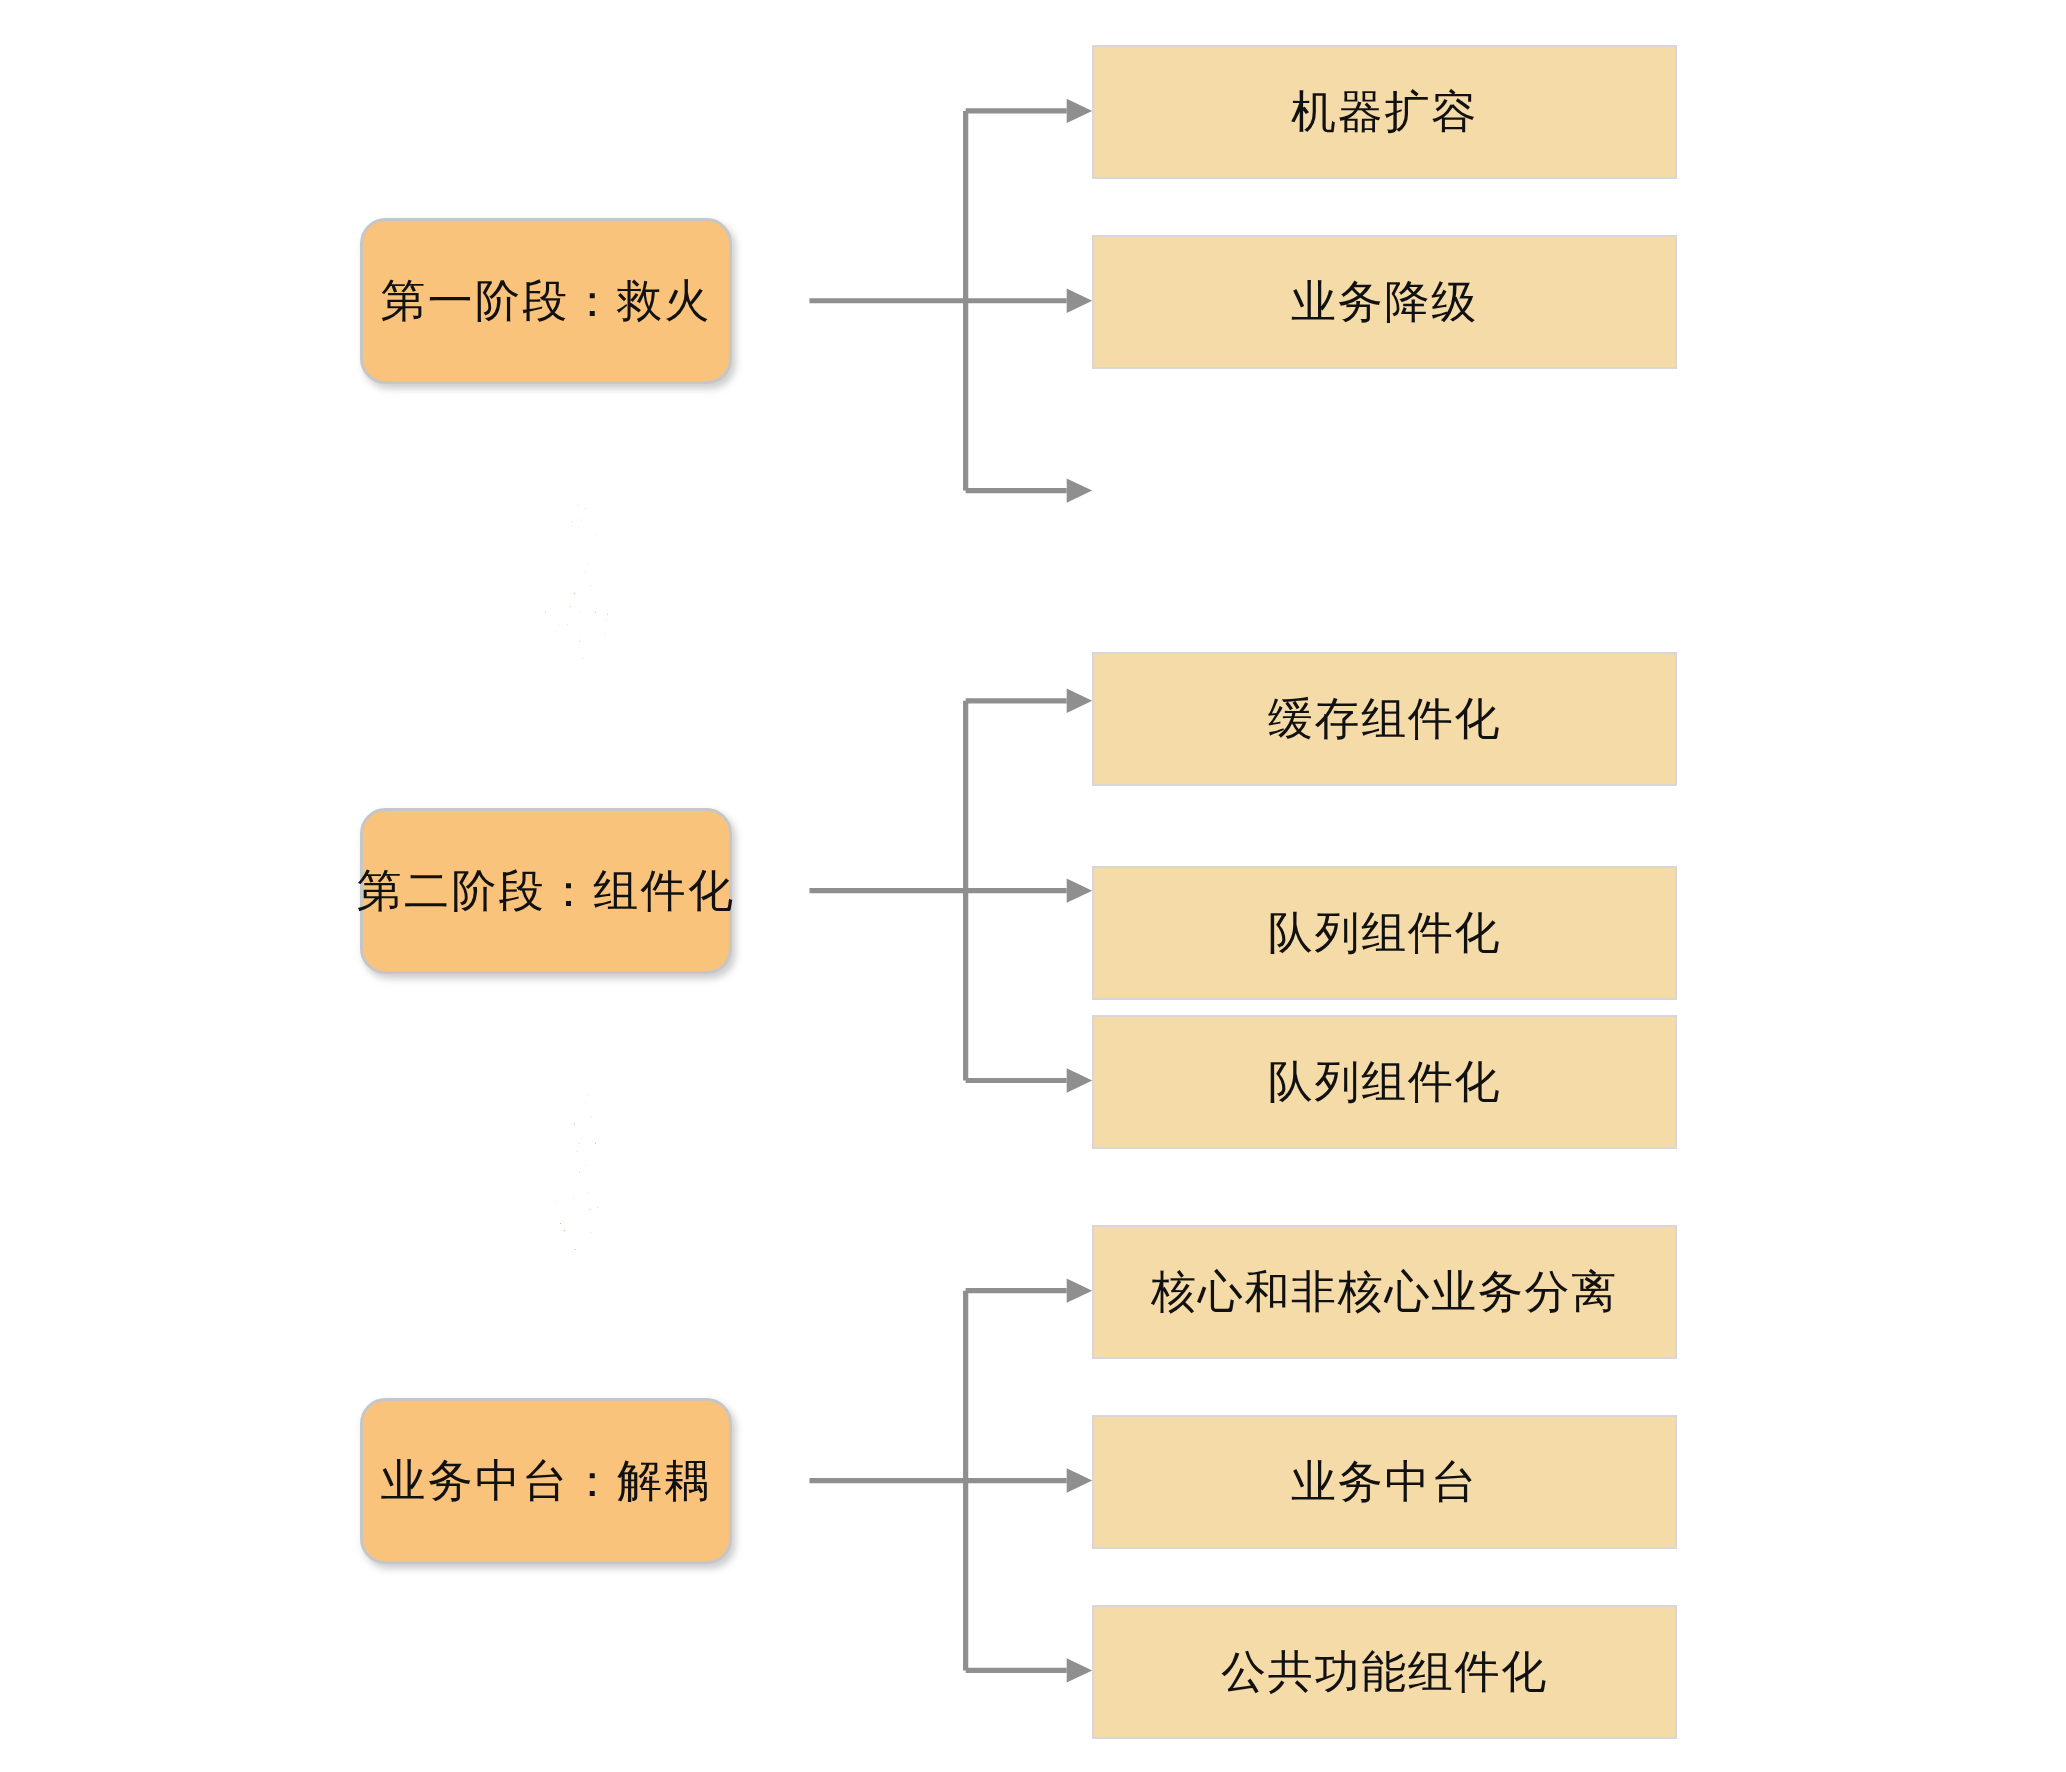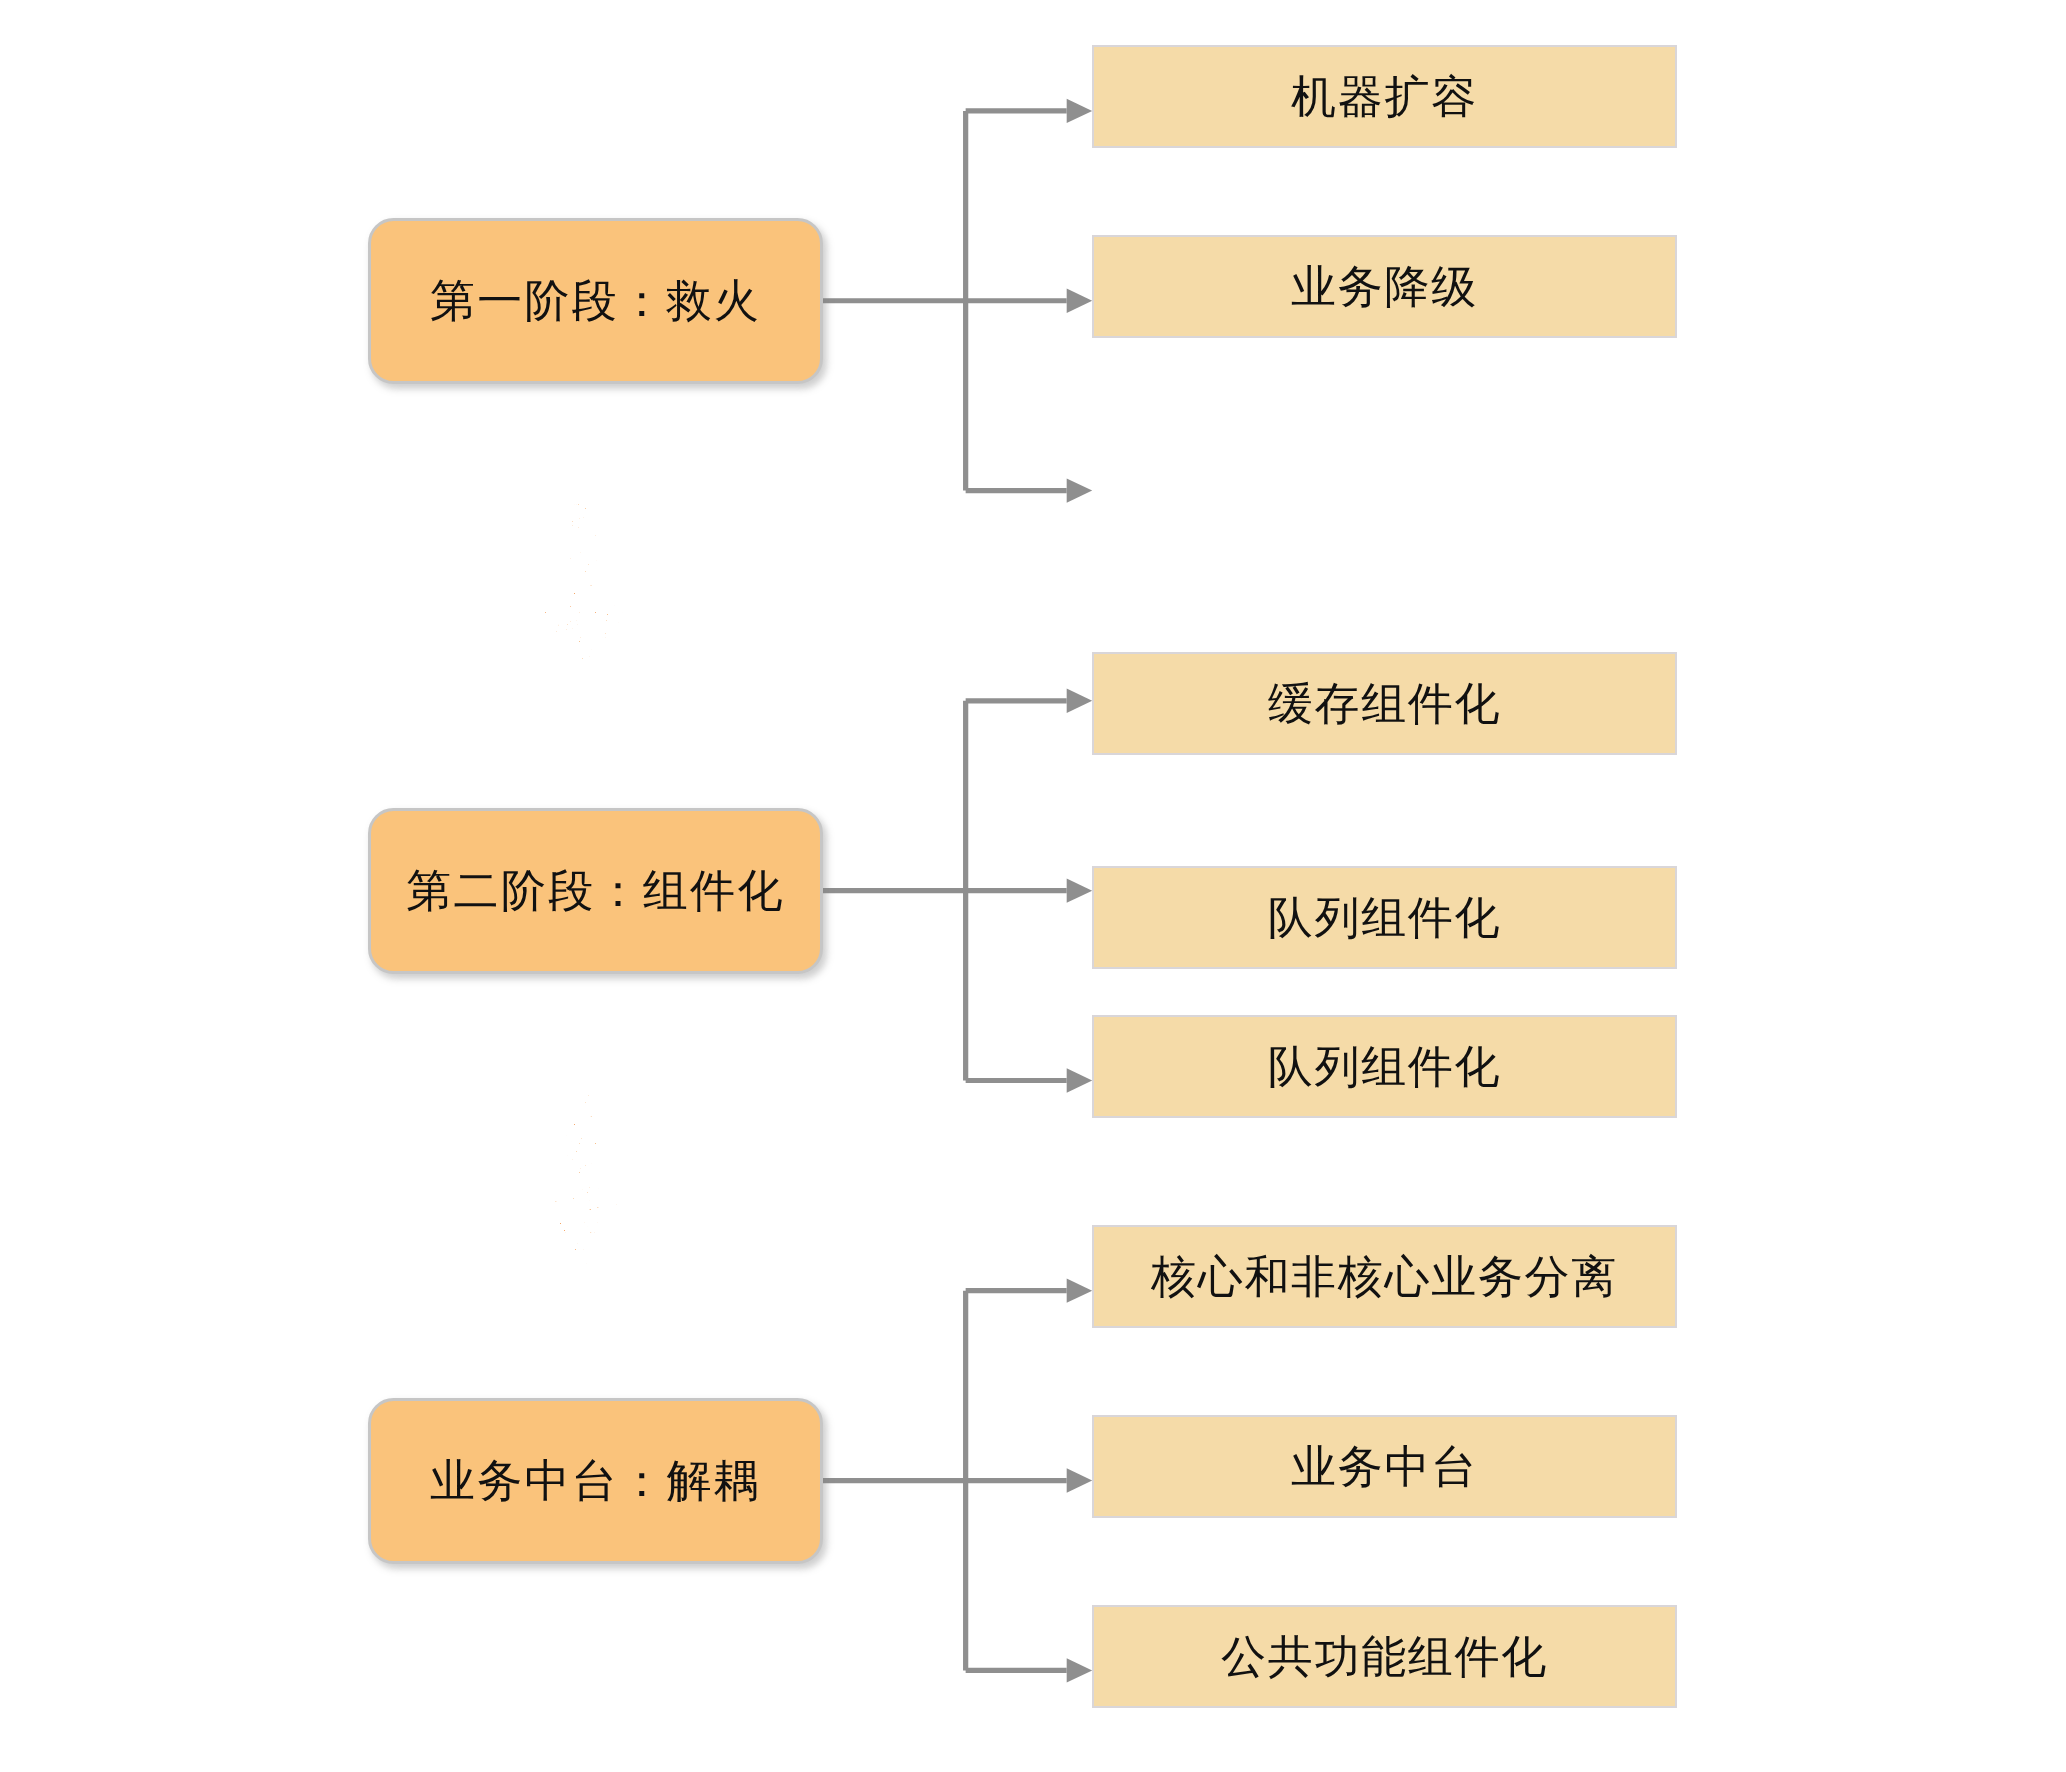--- a/index.html
+++ b/index.html
@@ -19,41 +19,41 @@
   }
   .conn {
     stroke: var(--connector, #8f8f8f);
     stroke-width: 9;
     fill: none;
   }
   .ahead { fill: var(--connector, #8f8f8f); }
   .flow-arrow { fill: var(--stage-arrow, #f07614); }
   .stage {
     position: absolute;
-    left: 368px;
-    width: 455px;
+    left: 360px;
+    width: 372px;
     height: 166px;
     box-sizing: border-box;
     background: var(--stage-fill, #fac37b);
     border: 3.5px solid var(--stage-border, #c6c6c6);
     border-radius: 25.6px;
     box-shadow: 3.5px 4.1px 7px rgba(130,130,130,0.38);
     display: flex;
     align-items: center;
     justify-content: center;
     font-size: 45px;
     font-weight: 500;
     letter-spacing: 2.3px;
     white-space: nowrap;
   }
   .child {
     position: absolute;
     left: 1092px;
     width: 585px;
-    height: 103px;
+    height: 134px;
     box-sizing: border-box;
     background: var(--child-fill, #f5dba8);
     border: 2.3px solid var(--child-border, #d9d6d9);
     display: flex;
     align-items: center;
     justify-content: center;
     font-size: 45px;
     font-weight: 500;
     letter-spacing: 1.7px;
     white-space: nowrap;

